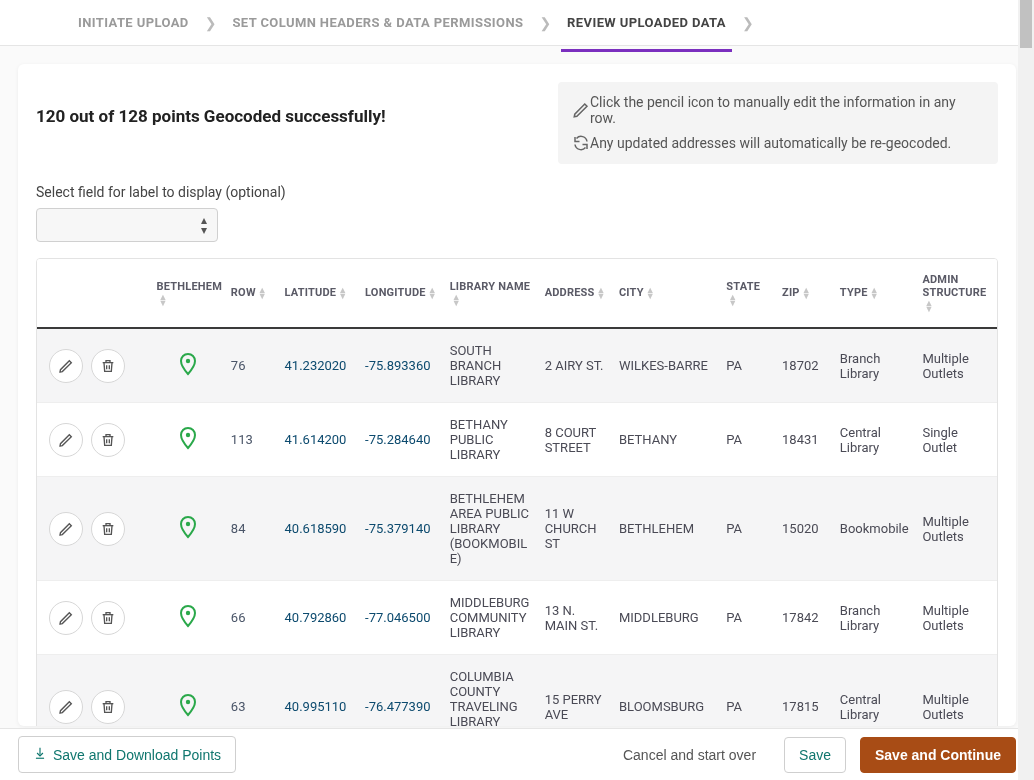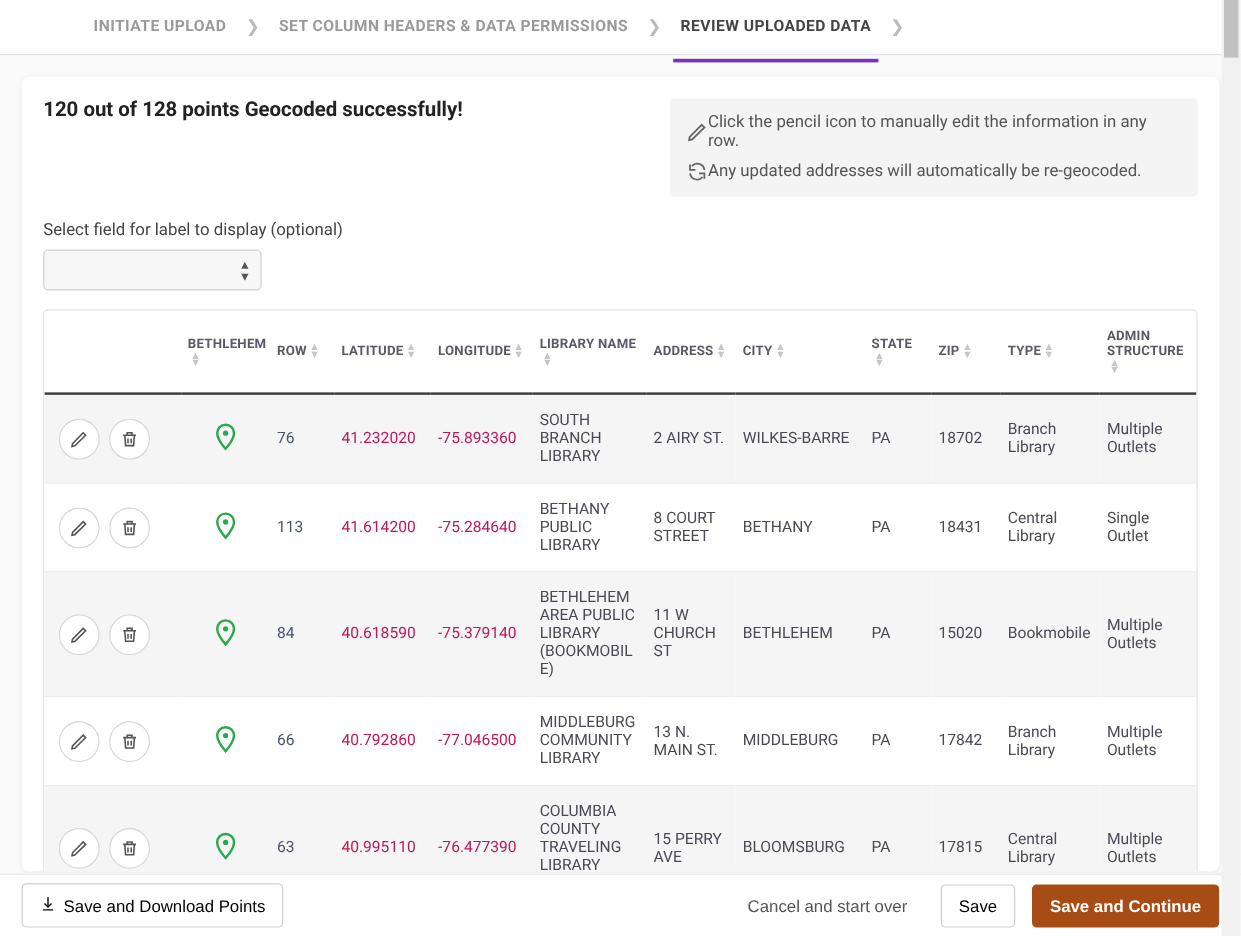--- a/index.html
+++ b/index.html
@@ -16,21 +16,21 @@
   .step { font-size:13px; font-weight:700; color:#9a9a9a; letter-spacing:0.4px; padding:0 4px; height:56px; display:flex; align-items:center; cursor:pointer; white-space:nowrap; }
   .step.active { color:#444; position:relative; }
   .step.active::after { content:""; position:absolute; left:-2px; right:-2px; bottom:-1px; height:3px; background:#7b2fbf; }
   .chev { color:#bbb; margin:0 12px; font-size:14px; display:inline-flex; align-items:center;}
 
   
   .card { margin:18px 18px 0 18px; background:#fff; border-radius:6px; box-shadow:0 1px 4px rgba(0,0,0,0.06); padding:18px 0 0 0; position:relative; height:662px; overflow:hidden;}
   .card-inner { padding:0 0 0 0; }
 
   .card-header { display:flex; align-items:flex-start; justify-content:space-between; padding:0 18px; }
-  .geocode-status { font-size:17px; font-weight:700; color:#222; }
+  .geocode-status { font-size:17px; font-weight:700; color:#222;margin-top:24px; }
   .hint-box { background:#f4f4f4; border-radius:4px; padding:8px 14px; width:440px; color:#555; font-size:14px;}
   .hint-row { display:flex; align-items:center; padding:4px 0;}
   .hint-ico { width:18px; height:18px; display:inline-flex; align-items:center; justify-content:center; color:#666; flex-shrink:0;}
 
   .field-select-label { font-size:14px; color:#444; padding:20px 18px 8px 18px; }
   .select-wrap { margin:0 18px 16px 18px; }
   .select { width:182px; height:34px; border:1px solid #d0d0d0; border-radius:4px; background:#f7f7f7; position:relative; cursor:pointer;}
   .select .caret { position:absolute; right:10px; top:50%; transform:translateY(-50%); color:#555; font-size:12px; line-height:10px;}
 
   
@@ -57,26 +57,26 @@
   col.c-type    { width:80px; }
   col.c-admin   { width:78px; }
 
   .row-actions { display:flex; gap:8px; padding-left:6px;}
   .icon-btn { width:34px; height:34px; border-radius:50%; border:1px solid #d7d7d7; background:#fff; display:inline-flex; align-items:center; justify-content:center; cursor:pointer; color:#555;}
   .icon-btn svg { width:16px; height:16px; }
 
   .geo-pin { width:24px; height:24px; display:inline-block; }
   .geo-cell { text-align:center; }
   td.rownum { color:#4a5568; }
-  td.lat, td.lon { color:#be185d; }
+  td.lat, td.lon { color:#0c4a6e; }
 
   
   .footer { position:absolute; left:0; right:0; bottom:0; height:52px; background:#fff; border-top:1px solid #e5e5e5; display:flex; align-items:center; justify-content:space-between; padding:0 18px;}
   .btn { border-radius:4px; font-size:14px; cursor:pointer; padding:9px 14px; display:inline-flex; align-items:center; gap:6px;}
-  .btn-outline { background:#fff; border:1px solid #cfcfcf; color:#000000;}
+  .btn-outline { background:#fff; border:1px solid #cfcfcf; color:#0f766e;}
   .btn-link { background:transparent; border:none; color:#555; }
   .btn-primary { background:#a84c15; border:1px solid #a84c15; color:#fff; font-weight:600;}
   .footer-right { display:flex; align-items:center; gap:14px;}
 
   .dl-ico { width:14px; height:14px; }
 </style>
 </head>
 <body>
 
 <div class="stepper">

